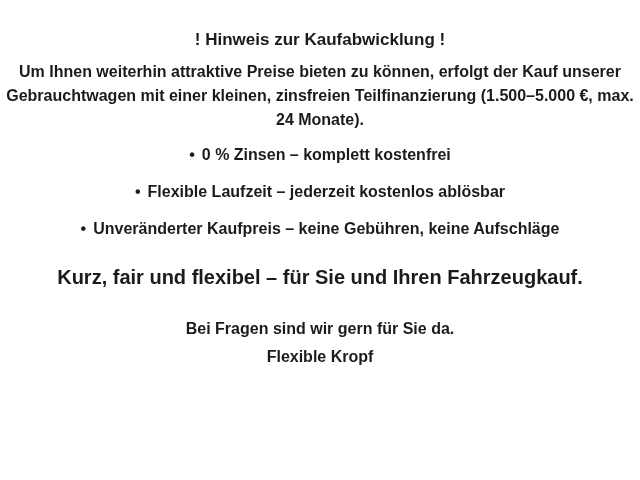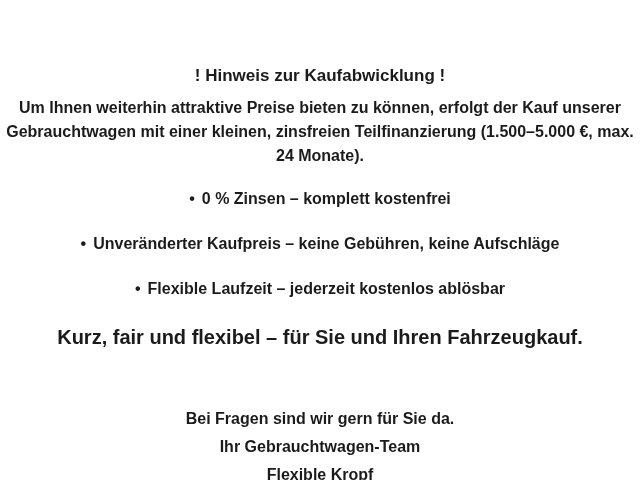--- a/index.html
+++ b/index.html
@@ -10,21 +10,21 @@
     width: 640px;
     height: 480px;
     background: #ffffff;
     overflow: hidden;
     font-family: "Liberation Sans", sans-serif;
   }
   .notice {
     box-sizing: border-box;
     width: 640px;
     height: 480px;
-    padding: 66px 4px 0 4px;
+    padding: 30px 4px 0 4px;
     text-align: center;
     color: #1b1b1b;
     font-weight: 700;
   }
   .notice-title {
     font-size: 17px;
     line-height: 20px;
     margin: 0;
   }
   .notice-intro {
@@ -40,32 +40,32 @@
     margin: 8px 0 0 0;
   }
   .benefits-list {
     list-style: none;
     margin: 6px 0 0 0;
     padding: 0;
   }
   .benefits-list li {
     font-size: 16px;
     line-height: 29px;
-    margin: 16px;
+    margin: 8px;
   }
   .bullet-glyph {
     margin-right: 7px;
   }
   .summary-line {
     font-size: 20px;
     line-height: 20px;
     margin: 24px 0 0 0;
   }
   .closing-block {
-    margin-top: 58px;
+    margin-top: 28px;
   }
   .closing-line {
     font-size: 16px;
     line-height: 28px;
     margin: 0;
   }
 </style>
 </head>
 <body>
 
@@ -74,28 +74,27 @@
   <h1 class="notice-title">! Hinweis zur Kaufabwicklung !</h1>
 
   <p class="notice-intro">Um Ihnen weiterhin attraktive Preise bieten zu können, erfolgt der Kauf unserer Gebrauchtwagen mit einer kleinen, zinsfreien Teilfinanzierung (1.500–5.000 €, max. 24 Monate).</p>
 
 
   <ul class="benefits-list">
     <li>
       <span class="bullet-glyph">•</span><span>0 % Zinsen – komplett kostenfrei</span>
     </li>
     <li>
-      <span class="bullet-glyph">•</span><span>Unveränderter Kaufpreis – keine Gebühren, keine Aufschläge</span>
+      <span class="bullet-glyph">•</span><span>Flexible Laufzeit – jederzeit kostenlos ablösbar</span>
     </li>
     <li>
-      <span class="bullet-glyph">•</span><span>Flexible Laufzeit – jederzeit kostenlos ablösbar</span>
+      <span class="bullet-glyph">•</span><span>Unveränderter Kaufpreis – keine Gebühren, keine Aufschläge</span>
     </li>
   </ul>
 
   <p class="summary-line">Kurz, fair und flexibel – für Sie und Ihren Fahrzeugkauf.</p>
 
   <div class="closing-block">
     <p class="closing-line">Bei Fragen sind wir gern für Sie da.</p>
-    <p class="closing-line">Ihr Gebrauchtwagen-Team</p>
     <p class="closing-line">Flexible Kropf</p>
   </div>
 
 </div>
 
 </body></html>

